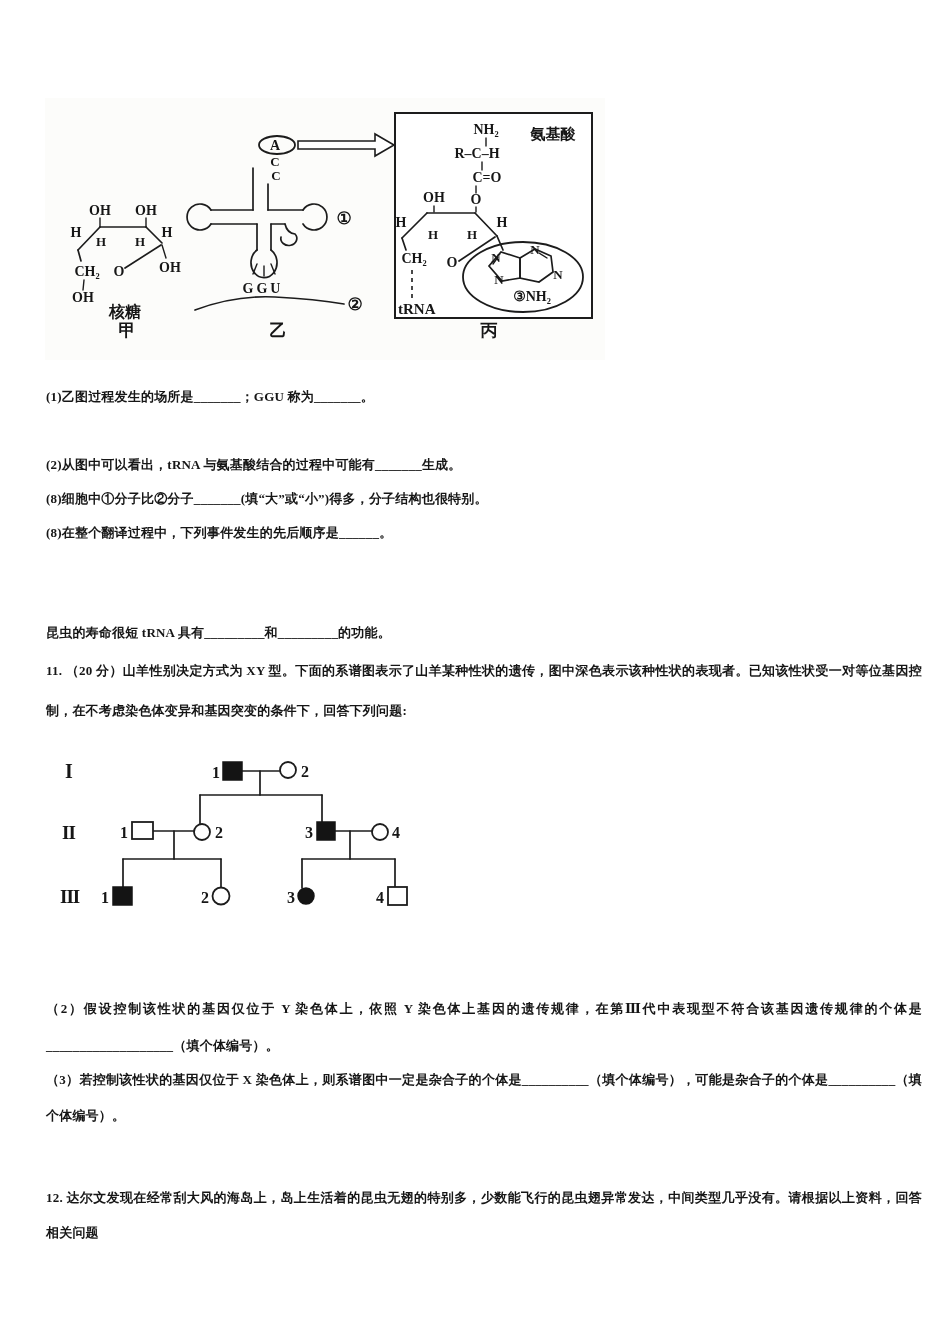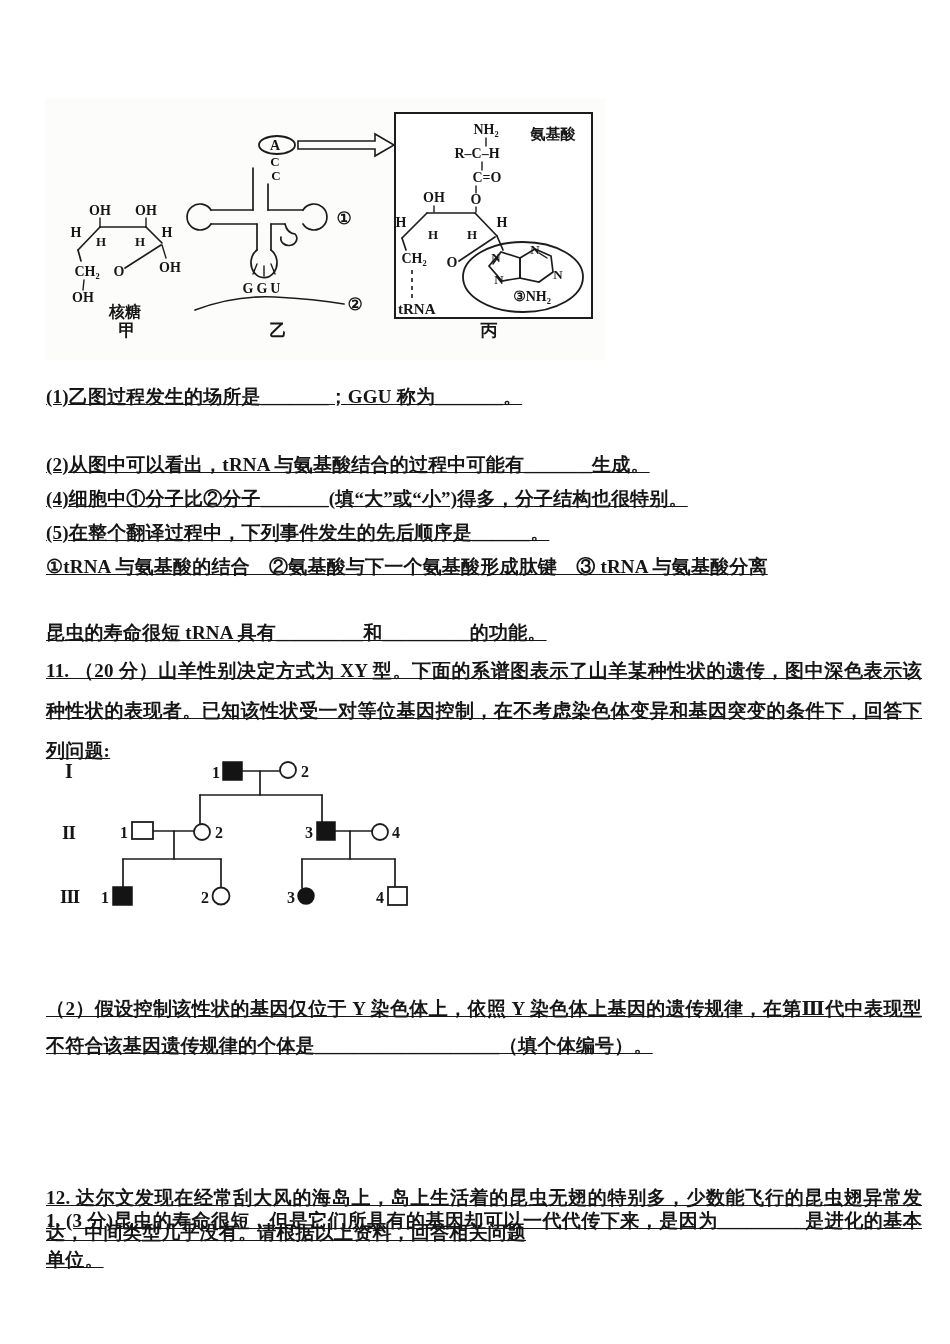--- a/index.html
+++ b/index.html
@@ -2,22 +2,22 @@
 <html><head>
 <meta charset="utf-8">
 <style>
   html,body{margin:0;padding:0;background:#ffffff;}
   .page{
     position:relative;width:950px;height:1344px;background:#ffffff;overflow:hidden;
     font-family:"Liberation Serif","DejaVu Serif",serif;color:#161616;
   }
   .para{
     position:absolute;left:46px;width:876px;
-    font-weight:bold;font-size:19px;line-height:39px;
-    text-align:justify;letter-spacing:0.2px;text-decoration:underline;
+    font-weight:bold;font-size:13px;line-height:39px;
+    text-align:justify;letter-spacing:0.2px;
   }
   .p-wrap2{line-height:40px;}
   svg text{
     font-family:"Liberation Serif","DejaVu Serif",serif;
     font-weight:bold;fill:#161616;
   }
   .fig-bg{fill:#fcfcfa;}
   .ln{stroke:#1c1c1c;stroke-width:1.7;fill:none;stroke-linecap:round;}
   .lnthin{stroke:#1c1c1c;stroke-width:1.4;fill:none;stroke-linecap:round;}
   .dash{stroke:#1c1c1c;stroke-width:1.6;fill:none;stroke-dasharray:4 4;}
@@ -129,23 +129,22 @@
       <text x="490" y="156" font-size="13" text-anchor="middle">N</text>
       <text x="454" y="186" font-size="13" text-anchor="middle">N</text>
       <text x="513" y="181" font-size="13" text-anchor="middle">N</text>
       <text x="487" y="203" font-size="14" text-anchor="middle">③NH₂</text>
       <text x="444" y="238" font-size="17" text-anchor="middle">丙</text>
     </g>
   </svg>
 
   <div class="para" style="top:377px;">(1)乙图过程发生的场所是_______；GGU 称为_______。</div>
   <div class="para" style="top:445px;">(2)从图中可以看出，tRNA 与氨基酸结合的过程中可能有_______生成。</div>
-  <div class="para" style="top:479px;">(4)细胞中①分子比②分子_______(填“大”或“小”)得多，分子结构也很特别。</div>
-  <div class="para" style="top:513px;">(5)在整个翻译过程中，下列事件发生的先后顺序是______。</div>
-  <div class="para" style="top:547px;">①tRNA 与氨基酸的结合　②氨基酸与下一个氨基酸形成肽键　③ tRNA 与氨基酸分离</div>
+  <div class="para" style="top:479px;">(8)细胞中①分子比②分子_______(填“大”或“小”)得多，分子结构也很特别。</div>
+  <div class="para" style="top:513px;">(8)在整个翻译过程中，下列事件发生的先后顺序是______。</div>
   <div class="para" style="top:613px;">昆虫的寿命很短 tRNA 具有_________和_________的功能。</div>
 
   <div class="para p-wrap2" style="top:651px;">11. （20 分）山羊性别决定方式为 XY 型。下面的系谱图表示了山羊某种性状的遗传，图中深色表示该种性状的表现者。已知该性状受一对等位基因控制，在不考虑染色体变异和基因突变的条件下，回答下列问题:</div>
 
   <svg width="430" height="180" viewBox="0 0 430 180" style="position:absolute;left:45px;top:742px;">
 
     <text x="20" y="36" font-size="20">I</text>
     <text x="17" y="97" font-size="19" letter-spacing="-1">II</text>
     <text x="15" y="161" font-size="19" letter-spacing="-1">III</text>
 
@@ -185,17 +184,17 @@
     <rect class="shape-fill" x="68" y="145" width="19" height="18"></rect>
     <text x="164" y="161" font-size="16" text-anchor="end">2</text>
     <circle class="shape-open" cx="176" cy="154" r="8.5"></circle>
     <text x="250" y="161" font-size="16" text-anchor="end">3</text>
     <circle class="shape-fill" cx="261" cy="154" r="8"></circle>
     <text x="339" y="161" font-size="16" text-anchor="end">4</text>
     <rect class="shape-open" x="343" y="145" width="19" height="18"></rect>
   </svg>
 
   <div class="para" style="top:990px;line-height:37px;">（2）假设控制该性状的基因仅位于 Y 染色体上，依照 Y 染色体上基因的遗传规律，在第Ⅲ代中表现型不符合该基因遗传规律的个体是___________________（填个体编号）。</div>
+  <div class="para" style="top:1062px;line-height:36px;">（3）若控制该性状的基因仅位于 X 染色体上，则系谱图中一定是杂合子的个体是__________（填个体编号），可能是杂合子的个体是__________（填个体编号）。</div>
 
   <div class="para" style="top:1134px;line-height:35px;margin-top:46px;">12. 达尔文发现在经常刮大风的海岛上，岛上生活着的昆虫无翅的特别多，少数能飞行的昆虫翅异常发达，中间类型几乎没有。请根据以上资料，回答相关问题</div>
-  <div class="para" style="top:1201px;">1. (3 分)昆虫的寿命很短，但是它们所具有的基因却可以一代代传下来，是因为_________是进化的基本单位。</div>
 
 </div>
 
 </body></html>

